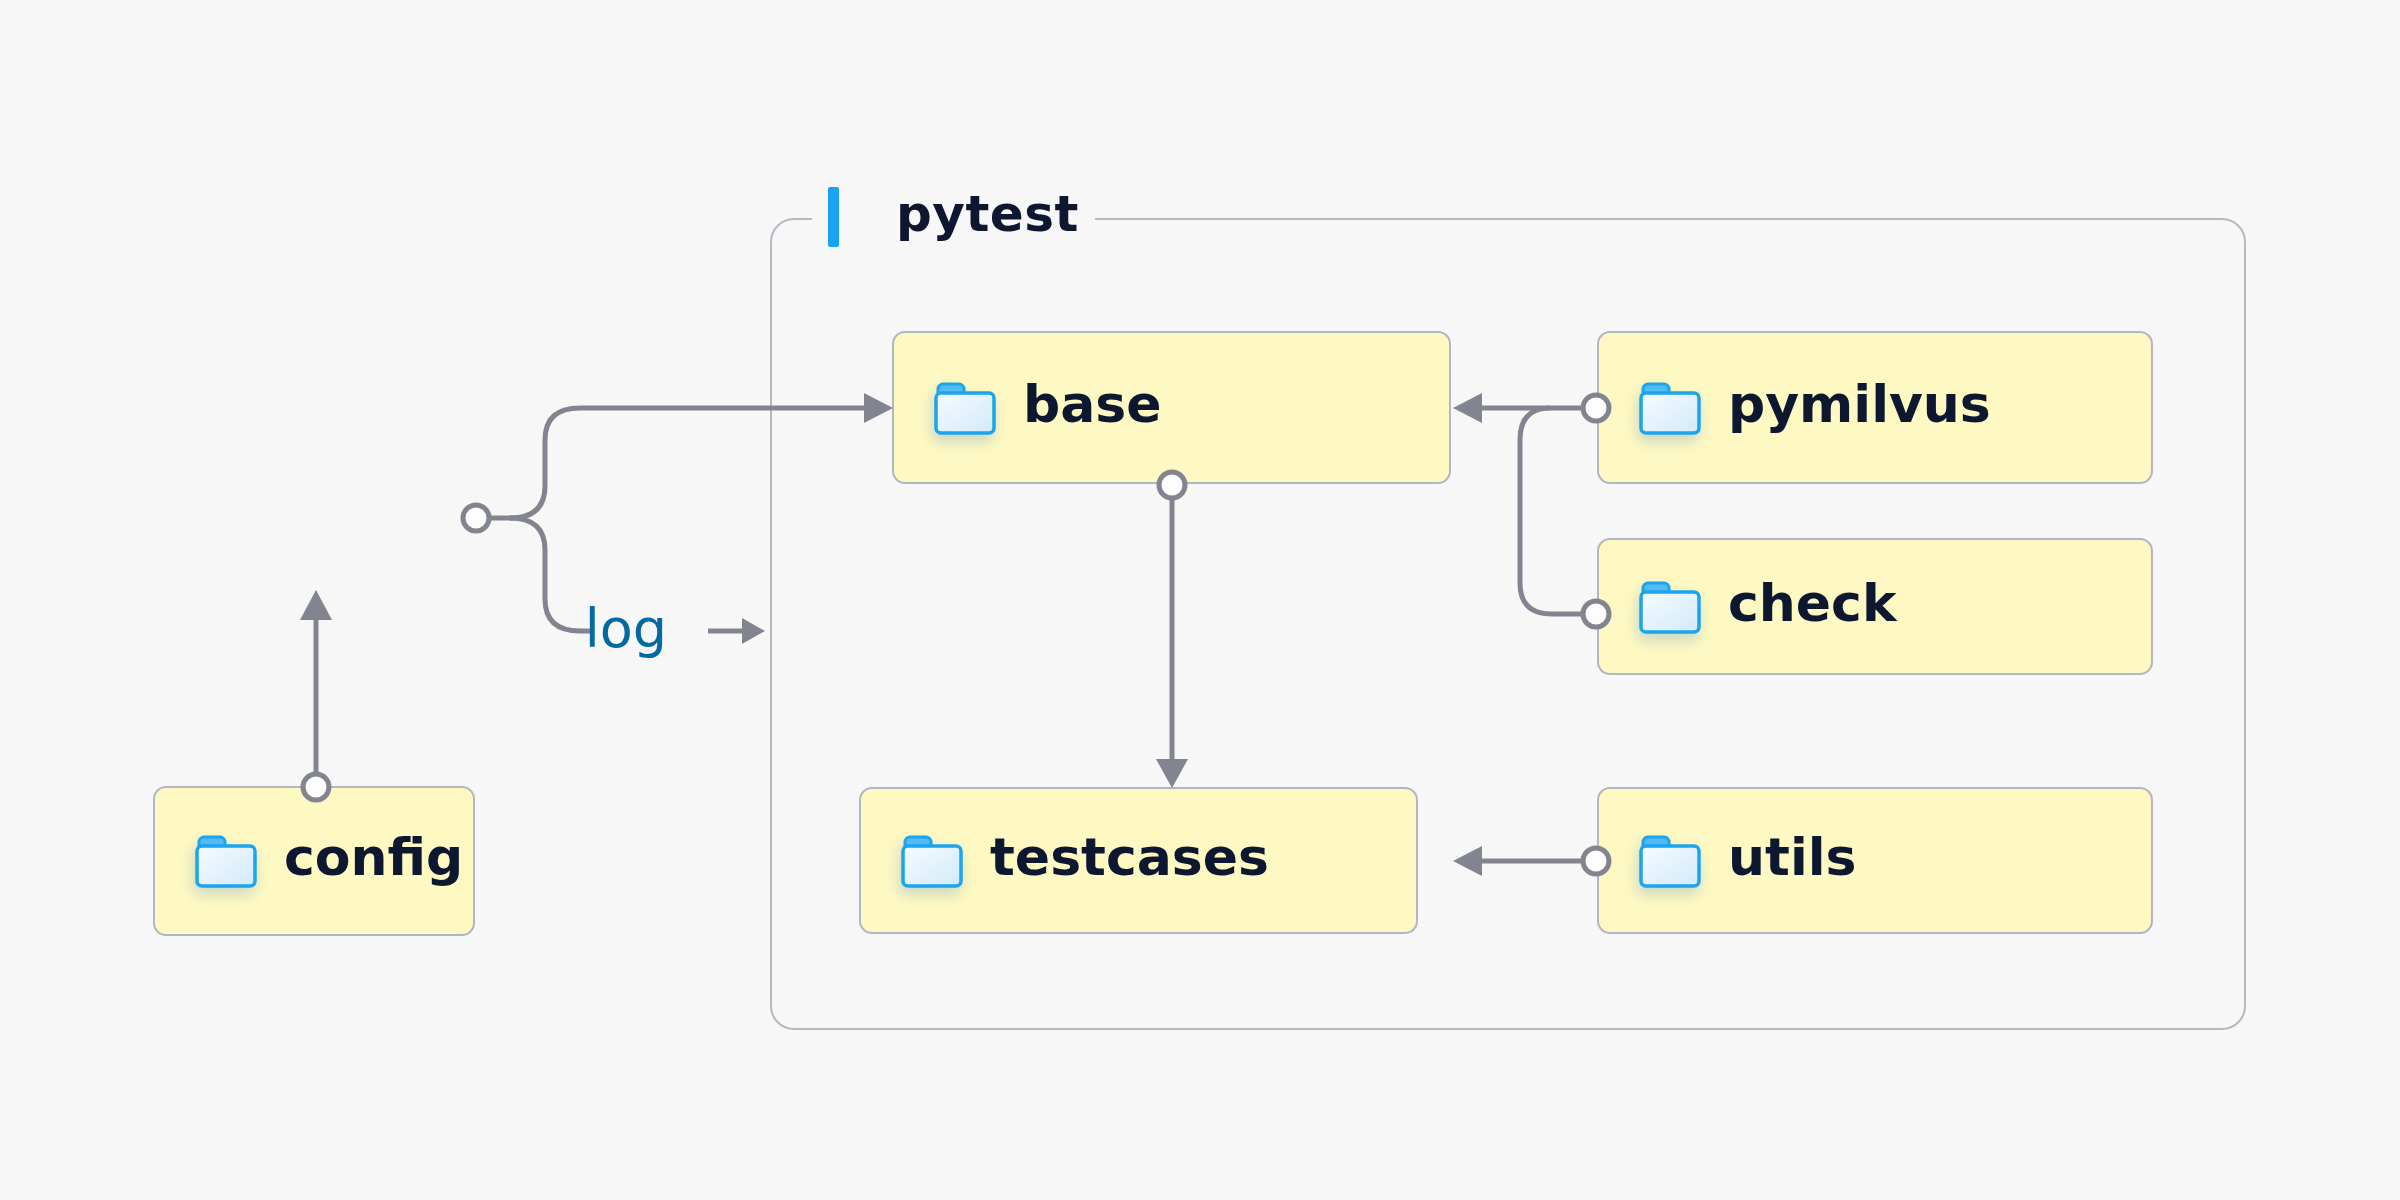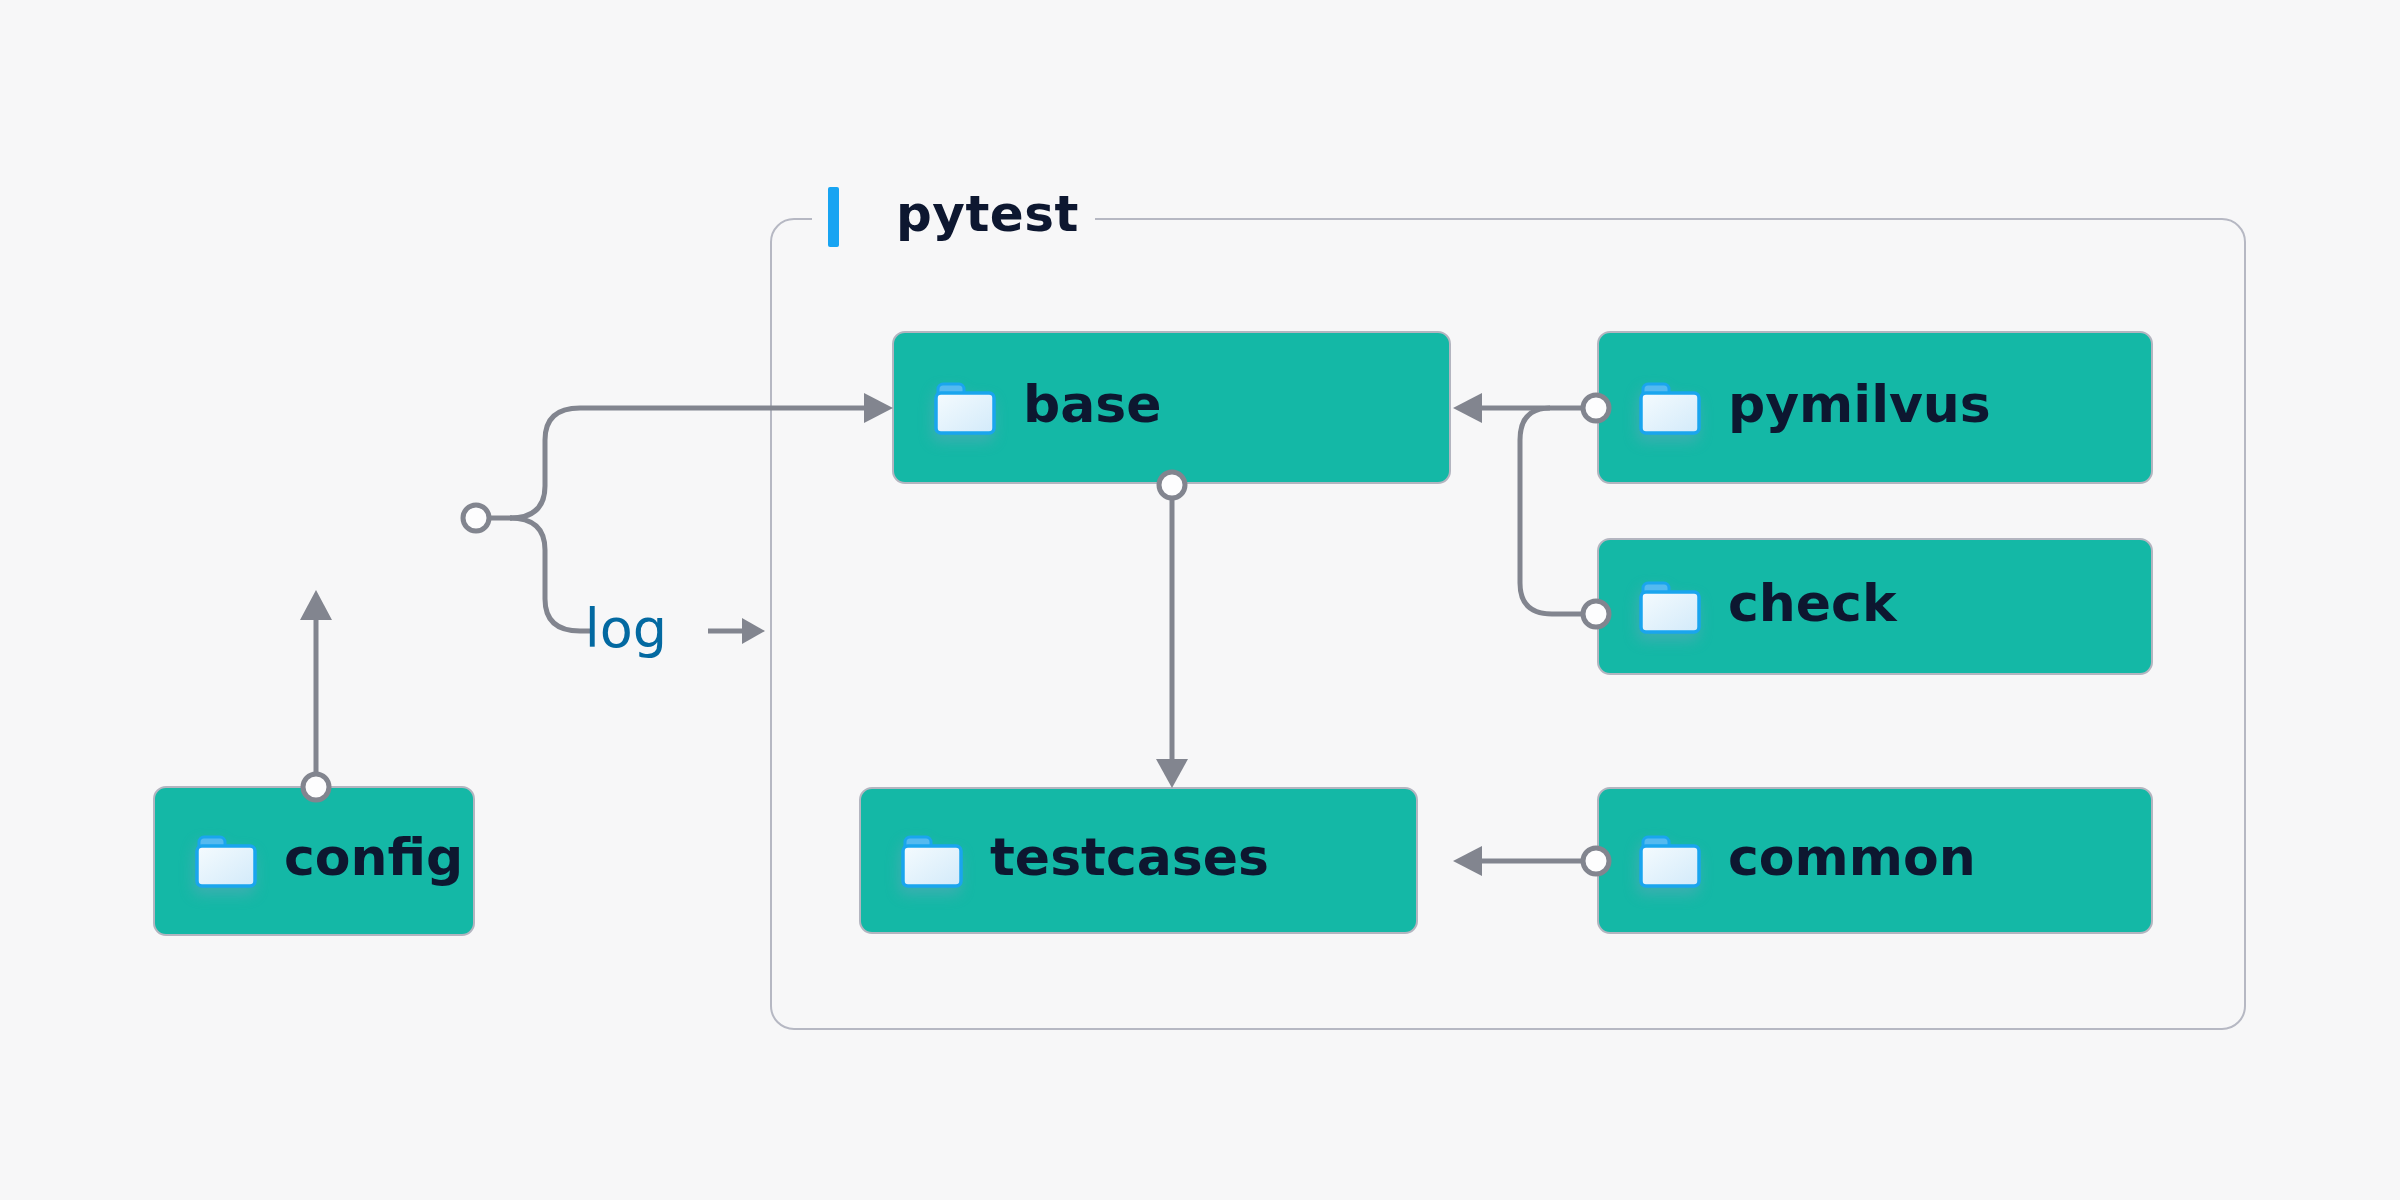--- a/index.html
+++ b/index.html
@@ -51,21 +51,21 @@
     color: #0d1730;
     letter-spacing: 0.5px;
     line-height: 1;
     padding-bottom: 6px;
     margin-left: 37px;
   }
 
   
   .node {
     position: absolute;
-    background: #14b8a6;
+    background: #fef9c3;
     border: 2.5px solid #b3b5c0;
     border-radius: 13px;
     box-sizing: border-box;
     display: flex;
     align-items: center;
     padding-left: 40px;
     gap: 27px;
     z-index: 2;
   }
   .node-label {
@@ -180,21 +180,21 @@
     <span class="node-label">testcases</span>
   </div>
 
   <div class="node node-common">
     <span class="folder">
       <svg viewBox="0 0 62 54" width="62" height="54">
         <rect x="4" y="3" width="26" height="18" rx="5" fill="#54baf0" stroke="#1aa5ee" stroke-width="3"></rect>
         <rect x="2" y="12" width="58" height="40" rx="5" fill="url(#folderGrad)" stroke="#1aa5ee" stroke-width="3.5"></rect>
       </svg>
     </span>
-    <span class="node-label">common</span>
+    <span class="node-label">utils</span>
   </div>
 
   <svg class="wires" viewBox="0 0 2400 1200">
     <g stroke="#82858f" stroke-width="5" fill="none">
 
       <path d="M 316 772 V 616"></path>
 
       <path d="M 490 518 H 512"></path>
       <path d="M 510 518 Q 545 518 545 486 V 440 Q 545 408 580 408 H 866"></path>
       <path d="M 510 518 Q 545 518 545 550 V 599 Q 545 631 580 631 H 592"></path>

